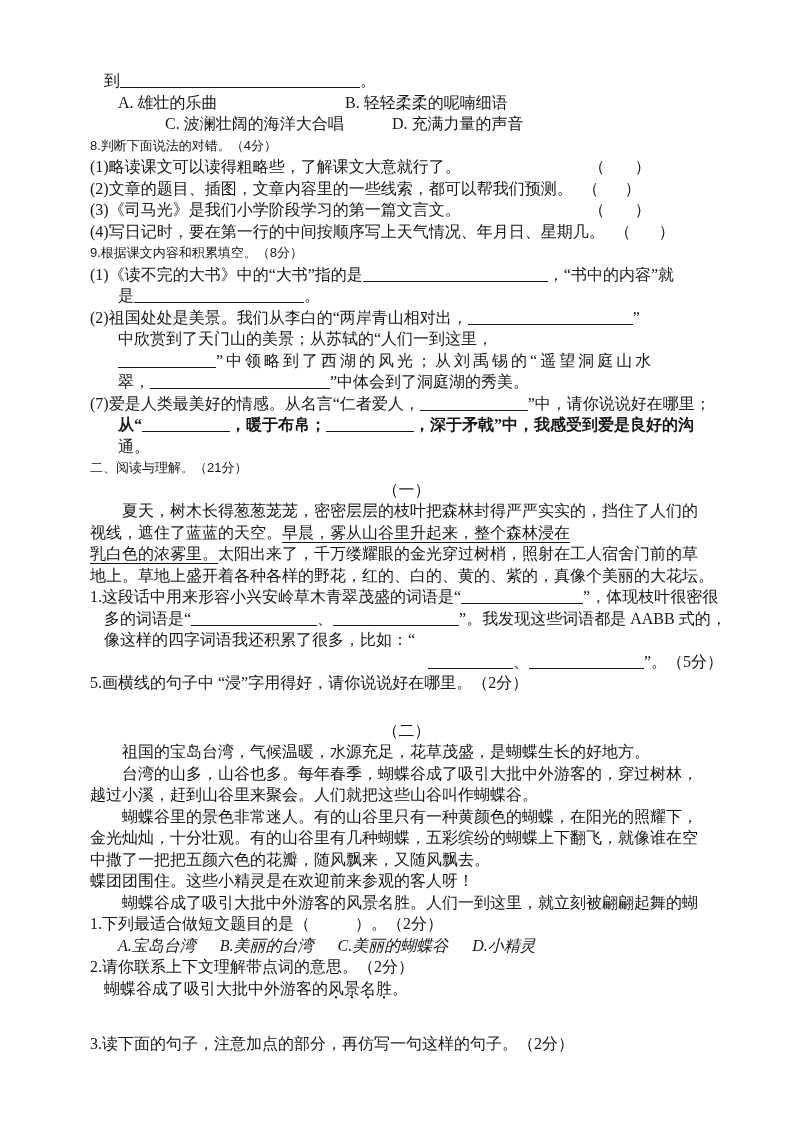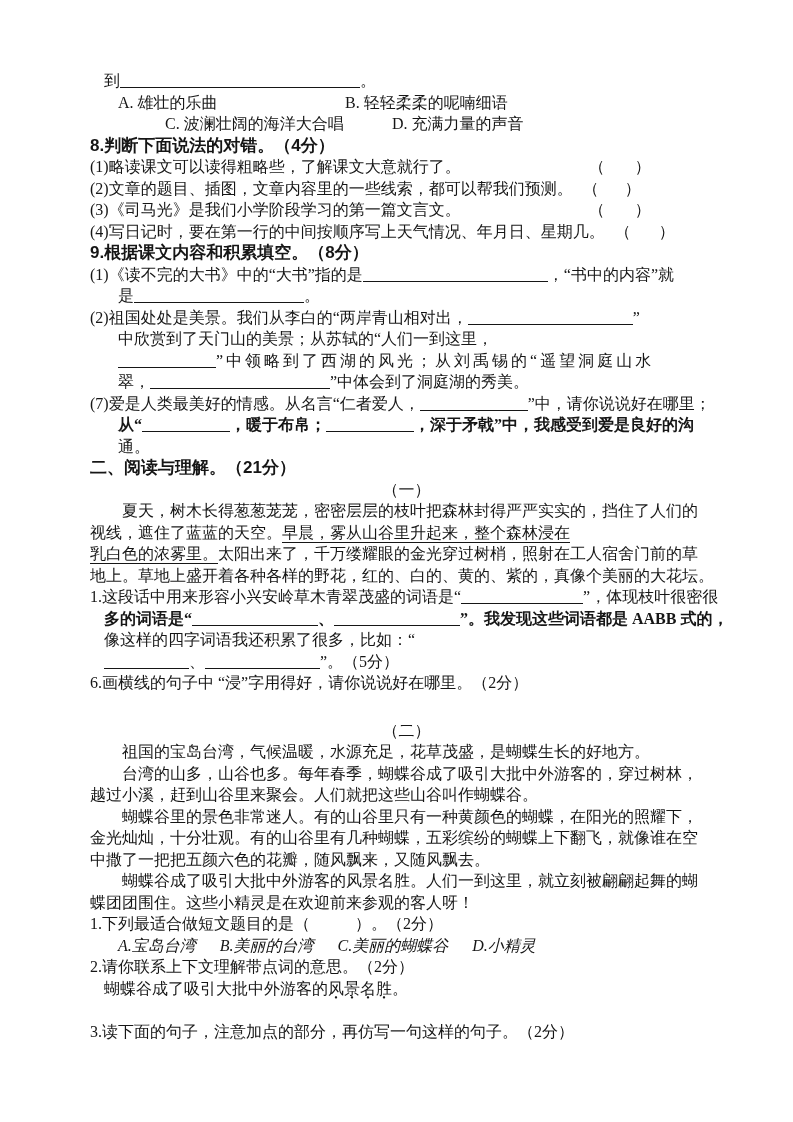--- a/index.html
+++ b/index.html
@@ -8,21 +8,21 @@
     font-family:"Liberation Serif","DejaVu Serif",serif;
   }
   .page{
     box-sizing:border-box;width:793px;height:1122px;
     padding:70px 70px 0 90px;overflow:hidden;background:#ffffff;
   }
   .line{
     font-size:16px;line-height:21.5px;height:21.5px;white-space:nowrap;
   }
   .line.bold{
-    font-weight:bold;font-size:17px;
+    font-weight:normal;font-size:13px;
     font-family:"Liberation Sans","DejaVu Sans",sans-serif;
   }
   .line.center{text-align:center}
   .gap{display:inline-block}
   .blank{
     display:inline-block;height:14px;vertical-align:-2px;
     border-bottom:1.2px solid #161616;
   }
   .ul{text-decoration:underline;text-underline-offset:3.5px}
   .dotchar{position:relative}
@@ -55,32 +55,32 @@
       <div class="line"><span>(7)爱是人类最美好的情感。从名言“仁者爱人，</span><span class="blank" style="width: 108px;"></span><span>”中，请你说说好在哪里；</span></div>
       <div class="line" style="padding-left: 28px; font-weight: bold;"><span>从“</span><span class="blank" style="width: 88px;"></span><span>，暖于布帛；</span><span class="blank" style="width: 88px;"></span><span>，深于矛戟”中，我感受到爱是良好的沟</span></div>
       <div class="line" style="padding-left: 28px;"><span>通。</span></div>
       <div class="line bold"><span>二、阅读与理解。（21分）</span></div>
       <div class="line center"><span>（一）</span></div>
       <div class="line" style="padding-left: 32px;"><span>夏天，树木长得葱葱茏茏，密密层层的枝叶把森林封得严严实实的，挡住了人们的</span></div>
       <div class="line"><span>视线，遮住了蓝蓝的天空。</span><span class="ul">早晨，雾从山谷里升起来，整个森林浸在</span></div>
       <div class="line"><span class="ul">乳白色的浓雾里。</span><span>太阳出来了，千万缕耀眼的金光穿过树梢，照射在工人宿舍门前的草</span></div>
       <div class="line"><span>地上。草地上盛开着各种各样的野花，红的、白的、黄的、紫的，真像个美丽的大花坛。</span></div>
       <div class="line"><span>1.这段话中用来形容小兴安岭草木青翠茂盛的词语是“</span><span class="blank" style="width: 122px;"></span><span>”，体现枝叶很密很</span></div>
-      <div class="line" style="padding-left: 14px; font-weight: bold;"><span>多的词语是“</span><span class="blank" style="width: 126px;"></span><span>、</span><span class="blank" style="width: 126px;"></span><span>”。我发现这些词语都是 AABB 式的，</span></div>
+      <div class="line" style="padding-left: 14px;"><span>多的词语是“</span><span class="blank" style="width: 126px;"></span><span>、</span><span class="blank" style="width: 126px;"></span><span>”。我发现这些词语都是 AABB 式的，</span></div>
       <div class="line" style="padding-left: 14px;"><span>像这样的四字词语我还积累了很多，比如：“</span></div>
-      <div class="line" style="padding-left: 14px;"><span class="blank" style="width: 85px;"></span><span>、</span><span class="blank" style="width: 115px;"></span><span>”。（5分）</span></div>
-      <div class="line"><span>6.画横线的句子中 “浸”字用得好，请你说说好在哪里。（2分）</span></div>
+      <div class="line" style="padding-left: 14px; text-align: right;"><span class="blank" style="width: 85px;"></span><span>、</span><span class="blank" style="width: 115px;"></span><span>”。（5分）</span></div>
+      <div class="line"><span>5.画横线的句子中 “浸”字用得好，请你说说好在哪里。（2分）</span></div>
       <div class="line center" style="margin-top: 26px;"><span>（二）</span></div>
       <div class="line" style="padding-left: 32px;"><span>祖国的宝岛台湾，气候温暖，水源充足，花草茂盛，是蝴蝶生长的好地方。</span></div>
       <div class="line" style="padding-left: 32px;"><span>台湾的山多，山谷也多。每年春季，蝴蝶谷成了吸引大批中外游客的，穿过树林，</span></div>
       <div class="line"><span>越过小溪，赶到山谷里来聚会。人们就把这些山谷叫作蝴蝶谷。</span></div>
       <div class="line" style="padding-left: 32px;"><span>蝴蝶谷里的景色非常迷人。有的山谷里只有一种黄颜色的蝴蝶，在阳光的照耀下，</span></div>
       <div class="line"><span>金光灿灿，十分壮观。有的山谷里有几种蝴蝶，五彩缤纷的蝴蝶上下翻飞，就像谁在空</span></div>
       <div class="line"><span>中撒了一把把五颜六色的花瓣，随风飘来，又随风飘去。</span></div>
+      <div class="line"><span>蝶团团围住。这些小精灵是在欢迎前来参观的客人呀！</span></div>
       <div class="line" style="padding-left: 32px;"><span>蝴蝶谷成了吸引大批中外游客的风景名胜。人们一到这里，就立刻被翩翩起舞的蝴</span></div>
-      <div class="line"><span>蝶团团围住。这些小精灵是在欢迎前来参观的客人呀！</span></div>
       <div class="line"><span>1.下列最适合做短文题目的是（</span><span class="gap" style="width: 45px;"></span><span>）。（2分）</span></div>
       <div class="line" style="padding-left: 28px; font-style: italic;"><span>A.宝岛台湾</span><span class="gap" style="width: 24px;"></span><span>B.美丽的台湾</span><span class="gap" style="width: 24px;"></span><span>C.美丽的蝴蝶谷</span><span class="gap" style="width: 24px;"></span><span>D.小精灵</span></div>
       <div class="line"><span>2.请你联系上下文理解带点词的意思。（2分）</span></div>
       <div class="line" style="padding-left: 14px;"><span>蝴蝶谷成了吸引大批中外游客的</span><span><span class="dotchar">风</span><span class="dotchar">景</span><span class="dotchar">名</span><span class="dotchar">胜</span></span><span>。</span></div>
-      <div class="line" style="margin-top: 22px;"><span>3.读下面的句子，注意加点的部分，再仿写一句这样的句子。（2分）</span></div>
+      <div class="line" style="margin-top: 34px;"><span>3.读下面的句子，注意加点的部分，再仿写一句这样的句子。（2分）</span></div>
     </div>
 </div>
 
 </body></html>

